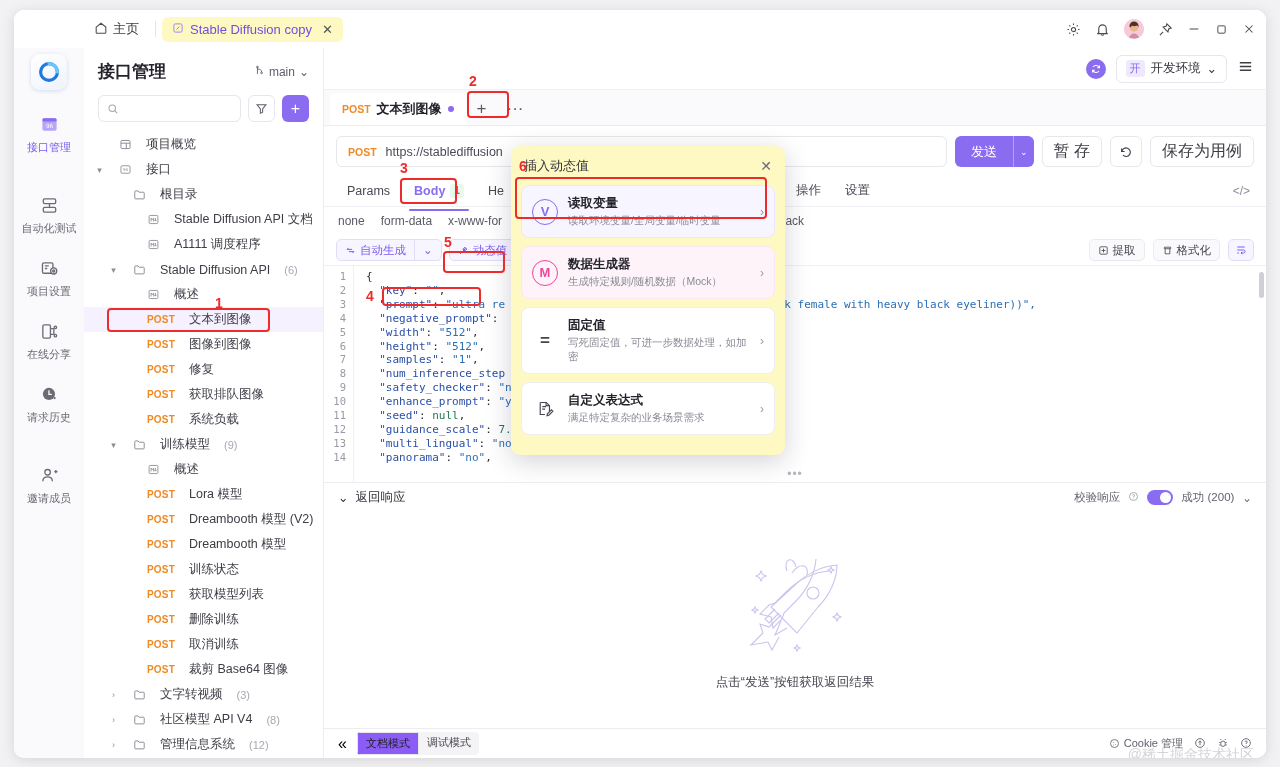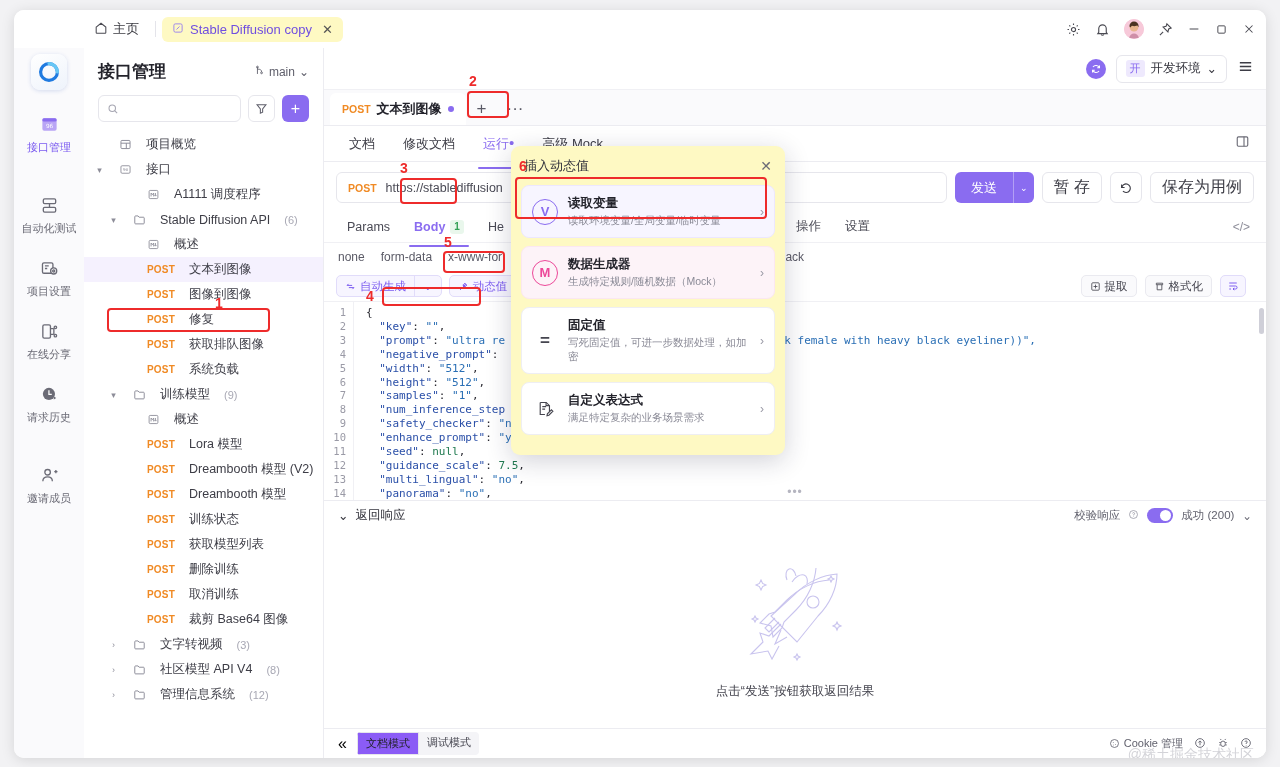--- a/index.html
+++ b/index.html
@@ -218,21 +218,21 @@
     height: 30px; flex: 0 0 30px; display: flex; align-items: center;
     gap: 7px; padding: 0 12px; position: relative;
   }
   .tool-pill {
     height: 22px; border: 1px solid #e1dcfa; border-radius: 5px;
     display: flex; align-items: center; font-size: 11.5px; color: #7b5bf0;
     background: #f7f5ff;
   }
   .tool-pill .seg { padding: 0 8px; display: flex; align-items: center; gap: 4px; }
   .tool-pill .div { width: 1px; align-self: stretch; background: #e1dcfa; }
-  .toolrow-right { position: absolute; right: 20px; display: flex; align-items: center; gap: 8px; }
+  .toolrow-right { position: absolute; right: 12px; display: flex; align-items: center; gap: 8px; }
   .mini-btn {
     height: 22px; border: 1px solid #eaeaf0; border-radius: 5px;
     display: flex; align-items: center; gap: 4px; padding: 0 8px;
     font-size: 11.5px; color: #45454f; background: #fafafc;
   }
   .mini-btn.accent { color: #7b5bf0; border-color: #e1dcfa; background: #f7f5ff; padding: 0 6px; }
 
   
   .editor {
     flex: 1; min-height: 0; display: flex; position: relative;
@@ -544,20 +544,39 @@
           <div class="t-row" style="padding-left: 10px;">
             <span class="arrow">▾</span>
             <span class="ic-doc">
               <svg width="13" height="13" viewBox="0 0 16 16" fill="none" stroke="#8d8d99" stroke-width="1.1">
                 <rect x="2.4" y="3.4" width="11.2" height="9.2" rx="1.4"></rect>
                 <text x="8" y="10.2" font-size="5" fill="#8d8d99" stroke="none" text-anchor="middle" font-family="DejaVu Sans">96</text>
               </svg>
             </span>
             <span>接口</span>
           </div>
+          <div class="t-row" style="padding-left: 24px;">
+            <span class="arrow"></span>
+            <span class="ic-doc">
+              <svg width="13" height="13" viewBox="0 0 16 16" fill="none" stroke="#8d8d99" stroke-width="1.2">
+                <path d="M2.2 12.4V4.6a1 1 0 0 1 1-1h3l1.3 1.6h5.3a1 1 0 0 1 1 1v6.2a1 1 0 0 1-1 1H3.2a1 1 0 0 1-1-1z"></path>
+              </svg>
+            </span>
+            <span>根目录</span>
+          </div>
+          <div class="t-row" style="padding-left: 38px;">
+            <span class="arrow"></span>
+            <span class="ic-doc">
+              <svg width="13" height="13" viewBox="0 0 16 16" fill="none" stroke="#8d8d99" stroke-width="1.1">
+                <rect x="2.6" y="3" width="10.8" height="10" rx="1.3"></rect>
+                <path d="M5 10.4V6.2l1.6 2 1.6-2v4.2M10.4 6.2v3.2M9.2 8.6l1.2 1.4 1.2-1.4"></path>
+              </svg>
+            </span>
+            <span>Stable Diffusion API 文档</span>
+          </div>
           <div class="t-row" style="padding-left: 38px;">
             <span class="arrow"></span>
             <span class="ic-doc">
               <svg width="13" height="13" viewBox="0 0 16 16" fill="none" stroke="#8d8d99" stroke-width="1.1">
                 <rect x="2.6" y="3" width="10.8" height="10" rx="1.3"></rect>
                 <path d="M5 10.4V6.2l1.6 2 1.6-2v4.2M10.4 6.2v3.2M9.2 8.6l1.2 1.4 1.2-1.4"></path>
               </svg>
             </span>
             <span>A1111 调度程序</span>
           </div>
@@ -724,30 +743,20 @@
       <div class="apitabs">
         <div class="apitab">
           <span class="m">POST</span>
           <span>文本到图像</span>
           <span class="dirty"></span>
         </div>
         <div class="apit-btn">+</div>
         <div class="apit-btn">···</div>
       </div>
 
-      <div class="subtabs">
-          <div class="subtab"><span>文档</span></div>
-          <div class="subtab"><span>修改文档</span></div>
-          <div class="subtab active"><span>运行</span><span class="rdot">•</span></div>
-          <div class="subtab"><span>高级 Mock</span></div>
-          <div class="panel-ic"><svg width="15" height="15" viewBox="0 0 16 16" fill="none" stroke="#6b6b76" stroke-width="1.2">
-              <rect x="2.4" y="3" width="11.2" height="10" rx="1.3"></rect>
-              <path d="M9.6 3v10"></path>
-            </svg></div>
-        </div>
 
       <div class="urlbar">
         <div class="url-input">
           <span class="m">POST</span>
           <span>https://stablediffusion</span>
         </div>
         <div class="send-btn">
           <span class="lbl">发送</span>
           <span class="car">⌄</span>
         </div>

